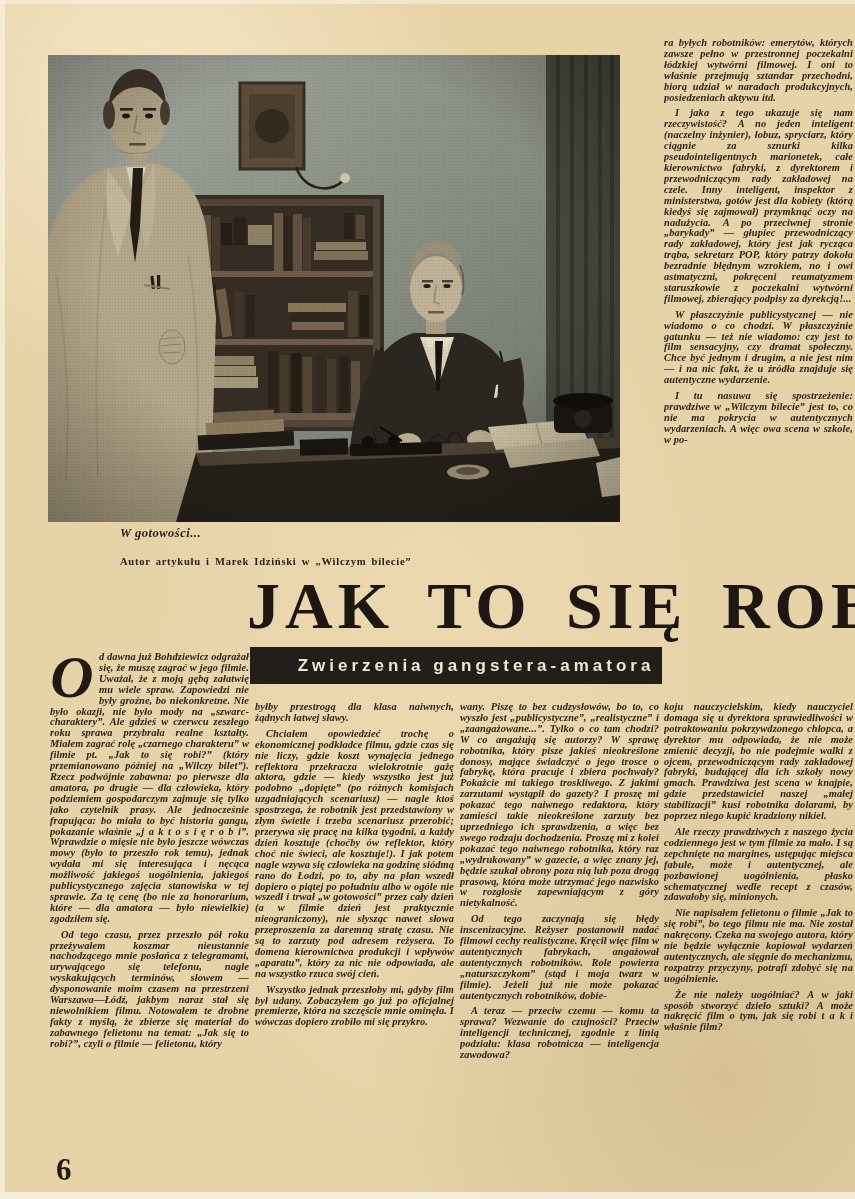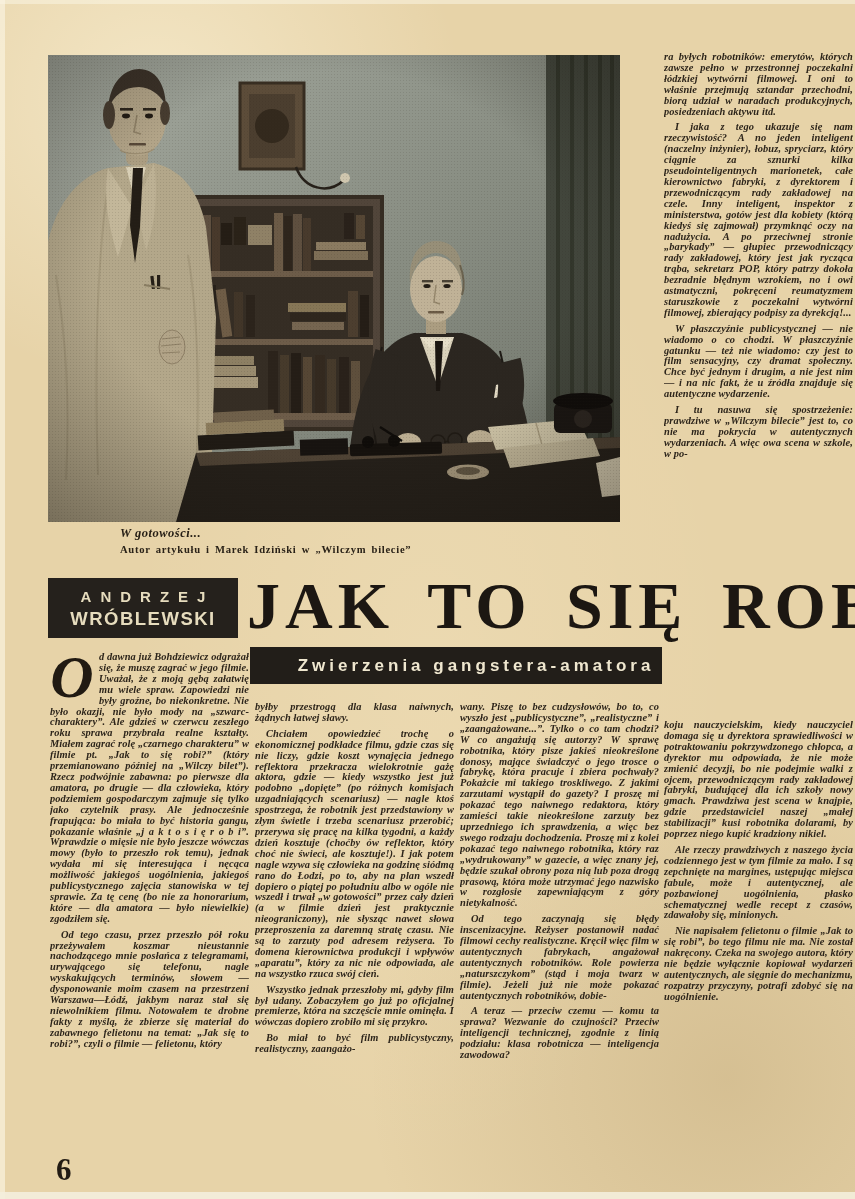--- a/index.html
+++ b/index.html
@@ -17,21 +17,21 @@
   .scan-edge-left{position:absolute;left:0;top:0;width:5px;height:100%;background:rgba(250,244,226,.65);}
   .scan-edge-top{position:absolute;left:0;top:0;width:100%;height:4px;background:rgba(250,244,226,.55);}
 
   
   .photo{position:absolute;left:48px;top:55px;width:572px;height:467px;box-shadow:0 0 0 1px rgba(60,45,28,.35) inset;}
   .photo svg{display:block;width:100%;height:100%;}
 
   
   .caption{position:absolute;left:120px;top:526px;width:480px;text-align:left;line-height:1.25;}
   .caption .cap-title{font-weight:700;font-style:italic;font-size:12.5px;letter-spacing:.5px;color:#241d14;}
-  .caption .cap-credit{font-weight:700;font-size:10.6px;letter-spacing:.7px;color:#2a2218;margin-top:1px;word-spacing:2px;}
+  .caption .cap-credit{font-weight:700;font-size:10.6px;letter-spacing:.7px;color:#2a2218;margin-top:13px;word-spacing:2px;}
 
   
   .author-box{
     position:absolute;left:48px;top:578px;width:190px;height:60px;background:#25211c;
     display:flex;flex-direction:column;align-items:center;justify-content:center;
     font-family:"Liberation Sans","DejaVu Sans",sans-serif;color:#e6dcbd;
   }
   .author-box .l1{font-size:15px;font-weight:700;letter-spacing:9px;text-indent:9px;line-height:1.5;}
   .author-box .l2{font-size:18.5px;font-weight:700;letter-spacing:1.5px;line-height:1.2;}
 
@@ -61,22 +61,22 @@
     font-size:10.4px;line-height:10.9px;
     text-align:justify;color:#2c241a;
     letter-spacing:.1px;
   }
   .col p{margin:0 0 5px 0;text-indent:11px;}
   .col p:first-child{text-indent:0;}
   .col p:last-child{margin-bottom:0;}
   #col1{left:50px;top:652px;width:199px;height:516px;}
   #col2{left:255px;top:702px;width:199px;height:474px;}
   #col3{left:460px;top:702px;width:199px;height:474px;}
-  #col4a{left:664px;top:52px;width:189px;height:497px;}
-  #col4b{left:664px;top:720px;width:189px;height:480px;}
+  #col4a{left:664px;top:38px;width:189px;height:497px;}
+  #col4b{left:664px;top:702px;width:189px;height:480px;}
   .dropcap{
     float:left;font-style:italic;font-weight:700;
     font-size:60px;line-height:46px;height:46px;width:44px;
     margin:2px 5px 2px 0;color:#211a12;text-align:center;
   }
 
   
   .page-number{
     position:absolute;left:56px;top:1152px;
     font-size:31px;font-weight:700;color:#221b13;
@@ -249,57 +249,53 @@
       <rect x="0" y="0" width="572" height="467" fill="url(#halftone)"></rect>
       <rect x="0" y="0" width="572" height="467" fill="url(#vign)"></rect>
     </svg>
   </div>
 
   <div class="caption">
     <div class="cap-title">W gotowości...</div>
     <div class="cap-credit">Autor artykułu i Marek Idziński w „Wilczym bilecie”</div>
   </div>
 
-  <div class="author-box">
-    <div class="l1">ANDRZEJ</div>
-    <div class="l2">WRÓBLEWSKI</div>
-  </div>
 
   <div class="headline">JAK TO SIĘ ROBI</div>
 
   <div class="subtitle-bar">
     <span>Zwierzenia gangstera-amatora</span>
   </div>
 
   <div class="col" id="col1">
     <span class="dropcap">O</span>
     <div>
         <p>d dawna już Bohdziewicz odgrażał się, że muszę zagrać w jego filmie. Uważał, że z moją gębą załatwię mu wiele spraw. Zapowiedzi nie były groźne, bo niekonkretne. Nie było okazji, nie było mody na „szwarc-charaktery”. Ale gdzieś w czerwcu zeszłego roku sprawa przybrała realne kształty. Miałem zagrać rolę „czarnego charakteru” w filmie pt. „Jak to się robi?” (który przemianowano później na „Wilczy bilet”). Rzecz podwójnie zabawna: po pierwsze dla amatora, po drugie — dla człowieka, który podziemiem gospodarczym zajmuje się tylko jako czytelnik prasy. Ale jednocześnie frapująca: bo miała to być historia gangu, pokazanie właśnie „j a k  t o  s i ę  r o b i”. Wprawdzie o mięsie nie było jeszcze wówczas mowy (było to przeszło rok temu), jednak wydała mi się interesująca i nęcąca możliwość jakiegoś uogólnienia, jakiegoś publicystycznego zajęcia stanowiska w tej sprawie. Za tę cenę (bo nie za honorarium, które — dla amatora — było niewielkie) zgodziłem się.</p>
         <p>Od tego czasu, przez przeszło pół roku przeżywałem koszmar nieustannie nachodzącego mnie posłańca z telegramami, urywającego się telefonu, nagle wyskakujących terminów, słowem — dysponowanie moim czasem na przestrzeni Warszawa—Łódź, jakbym naraz stał się niewolnikiem filmu. Notowałem te drobne fakty z myślą, że zbierze się materiał do zabawnego felietonu na temat: „Jak się to robi?”, czyli o filmie — felietonu, który</p>
       </div>
   </div>
   <div class="col" id="col2">
       <p>byłby przestrogą dla klasa naiwnych, żądnych łatwej sławy.</p>
       <p>Chciałem opowiedzieć trochę o ekonomicznej podkładce filmu, gdzie czas się nie liczy, gdzie koszt wynajęcia jednego reflektora przekracza wielokrotnie gażę aktora, gdzie — kiedy wszystko jest już podobno „dopięte” (po różnych komisjach uzgadniających scenariusz) — nagle ktoś spostrzega, że robotnik jest przedstawiony w złym świetle i trzeba scenariusz przerobić; przerywa się pracę na kilka tygodni, a każdy dzień kosztuje (choćby ów reflektor, który choć nie świeci, ale kosztuje!). I jak potem nagle wzywa się człowieka na godzinę siódmą rano do Łodzi, po to, aby na plan wszedł dopiero o piątej po południu albo w ogóle nie wszedł i trwał „w gotowości” przez cały dzień (a w filmie dzień jest praktycznie nieograniczony), nie słysząc nawet słowa przeproszenia za daremną stratę czasu. Nie są to zarzuty pod adresem reżysera. To domena kierownictwa produkcji i wpływów „aparatu”, który za nic nie odpowiada, ale na wszystko rzuca swój cień.</p>
       <p>Wszystko jednak przeszłoby mi, gdyby film był udany. Zobaczyłem go już po oficjalnej premierze, która na szczęście mnie ominęła. I wówczas dopiero zrobiło mi się przykro.</p>
-      <p>Bo miał to być film publicystyczny, realistyczny, zaangażo-</p>
     </div>
   <div class="col" id="col3">
       <p>wany. Piszę to bez cudzysłowów, bo to, co wyszło jest „publicystyczne”, „realistyczne” i „zaangażowane...”. Tylko o co tam chodzi? W co angażują się autorzy? W sprawę robotnika, który pisze jakieś nieokreślone donosy, mające świadczyć o jego trosce o fabrykę, która pracuje i zbiera pochwały? Pokażcie mi takiego troskliwego. Z jakimi zarzutami wystąpił do gazety? I proszę mi pokazać tego naiwnego redaktora, który zamieści takie nieokreślone zarzuty bez uprzedniego ich sprawdzenia, a więc bez swego rodzaju dochodzenia. Proszę mi z kolei pokazać tego naiwnego robotnika, który raz „wydrukowany” w gazecie, a więc znany jej, będzie szukał obrony poza nią lub poza drogą prasową, która może utrzymać jego nazwisko w rozgłosie zapewniającym z góry nietykalność.</p>
       <p>Od tego zaczynają się błędy inscenizacyjne. Reżyser postanowił nadać filmowi cechy realistyczne. Kręcił więc film w autentycznych fabrykach, angażował autentycznych robotników. Role powierza „naturszczykom” (stąd i moja twarz w filmie). Jeżeli już nie może pokazać autentycznych robotników, dobie-</p>
       <p>A teraz — przeciw czemu — komu ta sprawa? Wezwanie do czujności? Przeciw inteligencji technicznej, zgodnie z linią podziału: klasa robotnicza — inteligencja zawodowa?</p>
     </div>
   <div class="col" id="col4a">
       <p>ra byłych robotników: emerytów, których zawsze pełno w przestronnej poczekalni łódzkiej wytwórni filmowej. I oni to właśnie przejmują sztandar przechodni, biorą udział w naradach produkcyjnych, posiedzeniach aktywu itd.</p>
       <p>I jaka z tego ukazuje się nam rzeczywistość? A no jeden inteligent (naczelny inżynier), łobuz, spryciarz, który ciągnie za sznurki kilka pseudointeligentnych marionetek, całe kierownictwo fabryki, z dyrektorem i przewodniczącym rady zakładowej na czele. Inny inteligent, inspektor z ministerstwa, gotów jest dla kobiety (którą kiedyś się zajmował) przymknąć oczy na nadużycia. A po przeciwnej stronie „barykady” — głupiec przewodniczący rady zakładowej, który jest jak rycząca trąba, sekretarz POP, który patrzy dokoła bezradnie błędnym wzrokiem, no i owi astmatyczni, pokręceni reumatyzmem staruszkowie z poczekalni wytwórni filmowej, zbierający podpisy za dyrekcją!...</p>
       <p>W płaszczyźnie publicystycznej — nie wiadomo o co chodzi. W płaszczyźnie gatunku — też nie wiadomo: czy jest to film sensacyjny, czy dramat społeczny. Chce być jednym i drugim, a nie jest nim — i na nic fakt, że u źródła znajduje się autentyczne wydarzenie.</p>
       <p>I tu nasuwa się spostrzeżenie: prawdziwe w „Wilczym bilecie” jest to, co nie ma pokrycia w autentycznych wydarzeniach. A więc owa scena w szkole, w po-</p>
     </div>
   <div class="col" id="col4b">
       <p>koju nauczycielskim, kiedy nauczyciel domaga się u dyrektora sprawiedliwości w potraktowaniu pokrzywdzonego chłopca, a dyrektor mu odpowiada, że nie może zmienić decyzji, bo nie podejmie walki z ojcem, przewodniczącym rady zakładowej fabryki, budującej dla ich szkoły nowy gmach. Prawdziwa jest scena w knajpie, gdzie przedstawiciel naszej „małej stabilizacji” kusi robotnika dolarami, by poprzez niego kupić kradziony nikiel.</p>
       <p>Ale rzeczy prawdziwych z naszego życia codziennego jest w tym filmie za mało. I są zepchnięte na margines, ustępując miejsca fabule, może i autentycznej, ale pozbawionej uogólnienia, płasko schematycznej wedle recept z czasów, zdawałoby się, minionych.</p>
       <p>Nie napisałem felietonu o filmie „Jak to się robi”, bo tego filmu nie ma. Nie został nakręcony. Czeka na swojego autora, który nie będzie wyłącznie kopiował wydarzeń autentycznych, ale sięgnie do mechanizmu, rozpatrzy przyczyny, potrafi zdobyć się na uogólnienie.</p>
+      <p>Że nie należy uogólniać? A w jaki sposób stworzyć dzieło sztuki? A może nakręcić film o tym, jak się robi t a k i właśnie film?</p>
     </div>
 
   <div class="page-number">6</div>
 
   <div class="scan-edge-bottom"></div>
 </div>
 
 </body></html>

